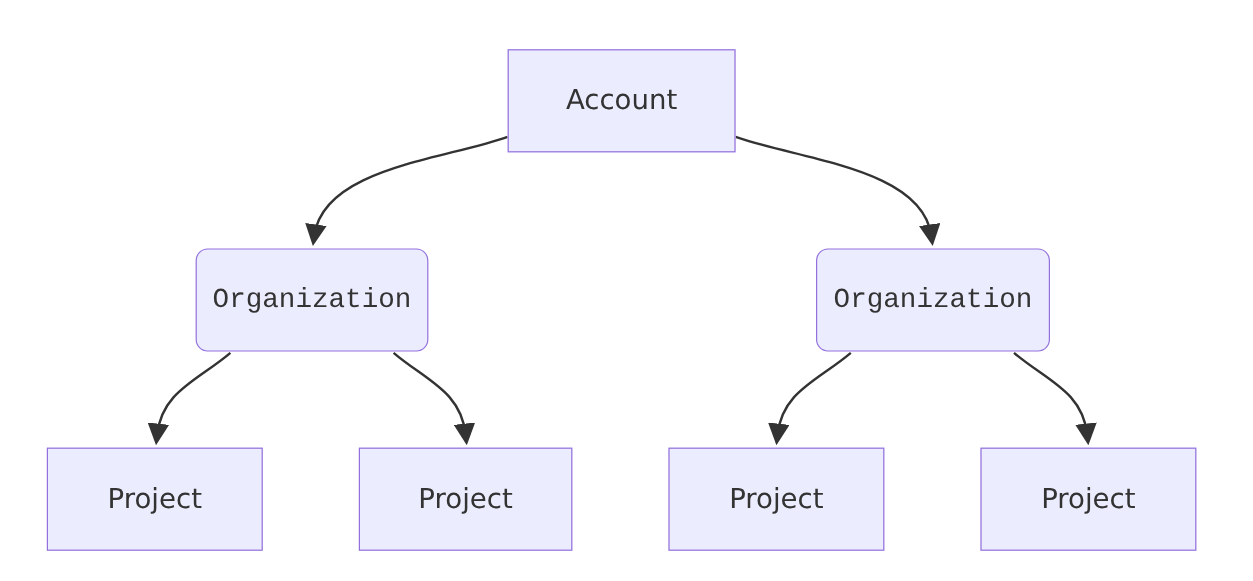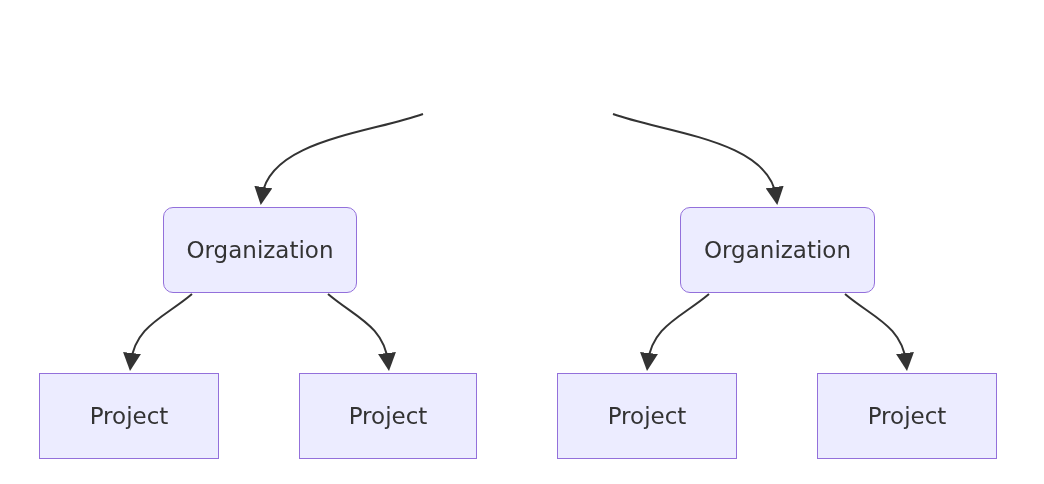--- a/index.html
+++ b/index.html
@@ -35,20 +35,21 @@
     color: #333333;
     font-size: 23px;
     display: flex;
     align-items: center;
     justify-content: center;
     text-align: center;
     white-space: nowrap;
   }
   .node.rounded {
     border-radius: 10px;
+    font-family: Liberation Mono, monospace;
   }
 </style>
 </head>
 <body>
 
 <div class="diagram">
 
   <svg class="edges" viewBox="0 0 1044 484" xmlns="http://www.w3.org/2000/svg" aria-hidden="true">
     <defs>
       <marker id="arrowhead" viewBox="0 0 10 10" refX="5" refY="5" markerWidth="9" markerHeight="9" orient="auto-start-reverse">
@@ -56,20 +57,23 @@
       </marker>
     </defs>
     <path class="edge" d="M 423 114 C 370 133, 270 140, 262 196" marker-end="url(#arrowhead)"></path>
     <path class="edge" d="M 613 114 C 666 133, 768 140, 776 196" marker-end="url(#arrowhead)"></path>
     <path class="edge" d="M 192 294 C 165 317, 135 326, 131 362" marker-end="url(#arrowhead)"></path>
     <path class="edge" d="M 328 294 C 355 317, 384 326, 388 362" marker-end="url(#arrowhead)"></path>
     <path class="edge" d="M 709 294 C 682 317, 652 326, 648 362" marker-end="url(#arrowhead)"></path>
     <path class="edge" d="M 845 294 C 872 317, 902 326, 906 362" marker-end="url(#arrowhead)"></path>
   </svg>
 
+  <div class="node" style="left:423px; top:41px; width:190px; height:86px;">
+    <span>Account</span>
+  </div>
 
   <div class="node rounded" style="left:163px; top:207px; width:194px; height:86px;">
     <span>Organization</span>
   </div>
 
   <div class="node rounded" style="left:680px; top:207px; width:195px; height:86px;">
     <span>Organization</span>
   </div>
 
   <div class="node" style="left:39px; top:373px; width:180px; height:86px;">

